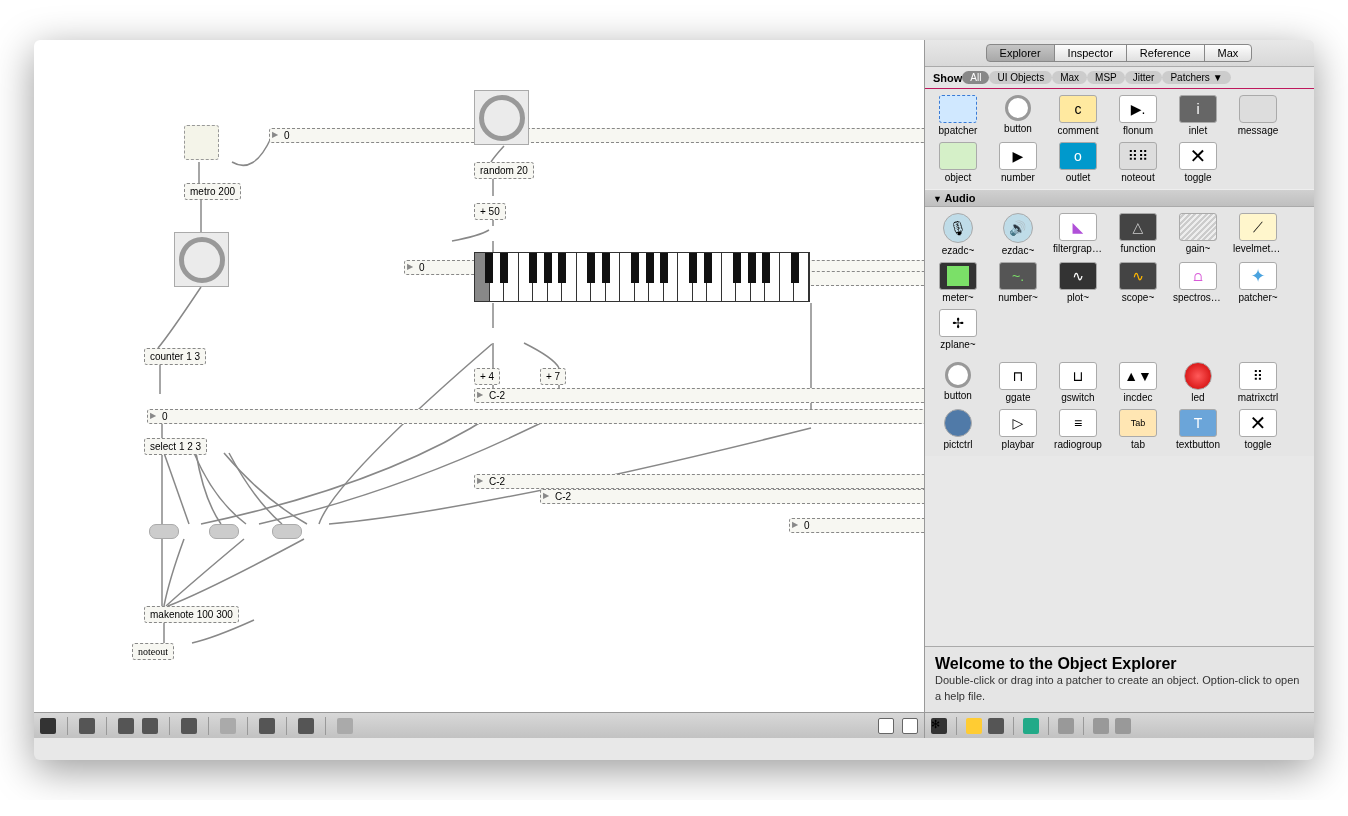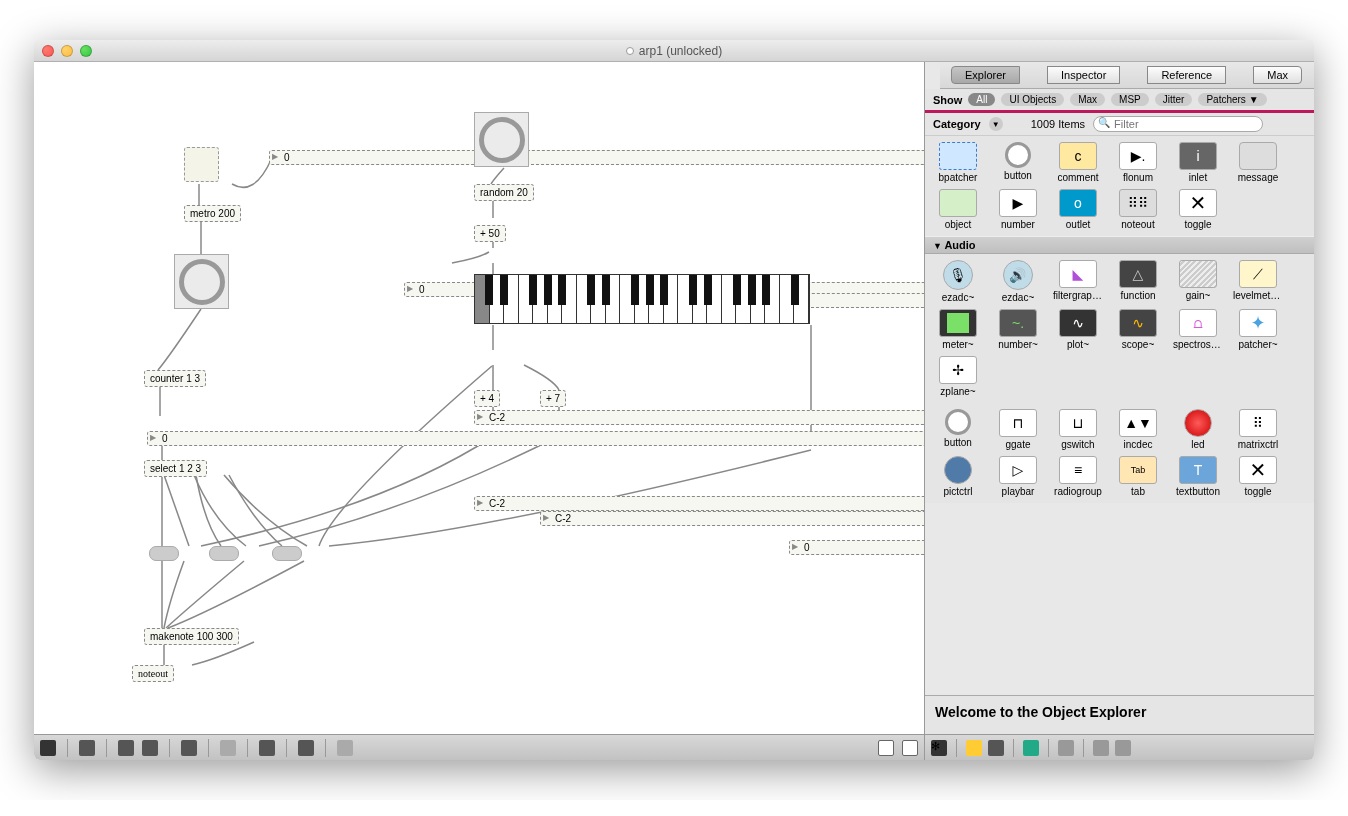--- a/index.html
+++ b/index.html
@@ -37,27 +37,27 @@
     .white-key.selected { background: #888; }
     .black-key { position: absolute; width: 8px; height: 30px; background: #111; top: 0; }
     
     .patcher-toolbar { position: absolute; bottom: 0; left: 0; right: 0; height: 26px; background: linear-gradient(#d8d8d8, #c2c2c2); border-top: 1px solid #999; display: flex; align-items: center; padding: 0 6px; gap: 8px; }
     .tb-icon { width: 16px; height: 16px; background: #555; border-radius: 2px; }
     .tb-sep { width: 1px; height: 18px; background: #999; margin: 0 3px; }
     .tb-spacer { flex: 1; }
     
     .sidebar { width: 390px; background: #e8e8e8; border-left: 1px solid #999; display: flex; flex-direction: column; }
     
-    .sidebar-tabs { display: flex; padding: 4px 12px; justify-content: space-between; background: linear-gradient(#e8e8e8, #d8d8d8); border-bottom: 1px solid #aaa; margin-left: 15px; }
+    .sidebar-tabs { display: flex; padding: 4px 12px; justify-content: center; background: linear-gradient(#e8e8e8, #d8d8d8); border-bottom: 1px solid #aaa; }
     .sidebar-tab { padding: 2px 13px; background: linear-gradient(#fdfdfd, #e0e0e0); border: 1px solid #888; font-size: 11px; margin-left: -1px; cursor: pointer; }
     .sidebar-tab:first-child { border-radius: 4px 0 0 4px; }
     .sidebar-tab:last-child { border-radius: 0 4px 4px 0; }
     .sidebar-tab.active { background: linear-gradient(#c5c5c5, #a8a8a8); }
     
-    .filter-row { display: flex; align-items: center; padding: 4px 8px; gap: 6px; border-bottom: 3px solid #be185d; background: #e5e5e5; }
+    .filter-row { display: flex; align-items: center; padding: 4px 8px; border-bottom: 1px solid #be185d; background: #e5e5e5; }
     .filter-row b { font-weight: bold; }
     .pill { padding: 1px 8px; background: #ccc; border-radius: 10px; font-size: 10px; cursor: pointer; }
     .pill.active { background: #888; color: #fff; }
     
     .category-row { display: flex; align-items: center; padding: 3px 8px; gap: 8px; border-bottom: 1px solid #ccc; background: #e5e5e5; }
     .search { flex: 1; border: 1px solid #aaa; border-radius: 10px; padding: 1px 6px 1px 20px; background: #fff; font-size: 11px; position: relative; }
     .search-wrap { flex: 1; position: relative; }
     .search-wrap::before { content: '🔍'; position: absolute; left: 5px; top: 1px; font-size: 10px; color: #888; z-index: 1; }
     .cat-drop { width: 14px; height: 14px; border-radius: 50%; background: #ccc; display: flex; align-items: center; justify-content: center; font-size: 8px; }
     
@@ -65,21 +65,21 @@
     .section-hdr::before { content: '▼ '; font-size: 9px; }
     
     .obj-grid { display: flex; flex-wrap: wrap; padding: 6px 8px; gap: 6px 10px; background: #e5e5e5; }
     .obj-item { width: 50px; text-align: center; font-size: 10px; cursor: pointer; }
     .obj-icon { width: 38px; height: 28px; margin: 0 auto 2px; background: #fff; border: 1px solid #aaa; border-radius: 3px; display: flex; align-items: center; justify-content: center; font-size: 14px; }
     .obj-item .lbl { display: block; overflow: hidden; text-overflow: ellipsis; white-space: nowrap; }
     
     .sidebar-body { flex: 1; overflow-y: auto; }
     
     .help-area { background: #e5e5e5; border-top: 1px solid #aaa; padding: 8px 10px; font-size: 11px; }
-    .help-area h4 { font-size: 14px; margin-bottom: 6px; }
+    .help-area h4 { font-size: 16px; }
     .help-area p { color: #333; line-height: 1.4; }
     
     .sidebar-bottom { height: 26px; background: linear-gradient(#d8d8d8, #c2c2c2); border-top: 1px solid #999; display: flex; align-items: center; padding: 0 6px; gap: 6px; }
     .sb-icon { width: 16px; height: 16px; background: #555; border-radius: 2px; }
     
     
     .ic-bpatcher { background: #d0e8ff; border: 1px dashed #3a7bd5; }
     .ic-button { border-radius: 50%; background: #fff; border: 3px solid #999; width: 26px; height: 26px; margin: 0 auto 2px; }
     .ic-comment { background: #ffe9a0; }
     .ic-inlet { background: #666; color: #fff; }
@@ -103,32 +103,20 @@
     .ic-led { background: radial-gradient(circle, #ff5a5a, #cc0000); border-radius: 50%; width: 28px; height: 28px; }
     .ic-tab { background: #ffe6b3; }
     .ic-textbutton { background: #6ba5d9; color: #fff; }
     .ic-playbar { }
     .ic-pictctrl { background: #507aa8; border-radius: 50%; width: 28px; height: 28px; }
   </style>
 </head>
 <body>
 
 <div class="window">
-  <div class="titlebar">
-    <div class="traffic-lights">
-      <div class="traffic-light tl-red"></div>
-      <div class="traffic-light tl-yellow"></div>
-      <div class="traffic-light tl-green"></div>
-    </div>
-    <div class="title-wrap">
-      <span class="title-dot"></span>
-      <span>arp1 (unlocked)</span>
-    </div>
-    <div style="width:50px"></div>
-  </div>
 
   <div class="content">
 
     <div class="patcher-area">
 
       <svg class="cable" style="left:0;top:0;width:100%;height:100%;">
 
         <path d="M 165 122 Q 165 140 165 143"></path>
         <path d="M 198 122 Q 220 135 237 98"></path>
         <path d="M 167 158 Q 167 180 167 192"></path>
@@ -274,28 +262,20 @@
       <div class="filter-row">
         <b>Show</b>
         <span class="pill active">All</span>
         <span class="pill">UI Objects</span>
         <span class="pill">Max</span>
         <span class="pill">MSP</span>
         <span class="pill">Jitter</span>
         <span class="pill">Patchers ▼</span>
       </div>
 
-      <div class="category-row">
-        <b>Category</b>
-        <span class="cat-drop">▼</span>
-        <span style="margin-left:20px">1009 Items</span>
-        <div class="search-wrap">
-          <input class="search" placeholder="Filter" style="">
-        </div>
-      </div>
 
       <div class="sidebar-body">
 
         <div class="obj-grid">
           <div class="obj-item">
               <div class="obj-icon ic-bpatcher"></div>
               <span class="lbl">bpatcher</span>
             </div>
           <div class="obj-item">
               <div class="obj-icon ic-button"></div>
@@ -442,20 +422,21 @@
             </div>
           <div class="obj-item">
               <div class="obj-icon ic-toggle">✕</div>
               <span class="lbl">toggle</span>
             </div>
         </div>
       </div>
 
       <div class="help-area">
         <h4>Welcome to the Object Explorer</h4>
+        <p>Double-click or drag into a patcher to create an object. Option-click to open a help file.</p>
       </div>
 
       <div class="sidebar-bottom">
         <div class="sb-icon" style="background:#333">✻</div>
         <div class="tb-sep"></div>
         <div class="sb-icon" style="background:#ffcc33"></div>
         <div class="sb-icon"></div>
         <div class="tb-sep"></div>
         <div class="sb-icon" style="background:#2a8"></div>
         <div class="tb-sep"></div>

